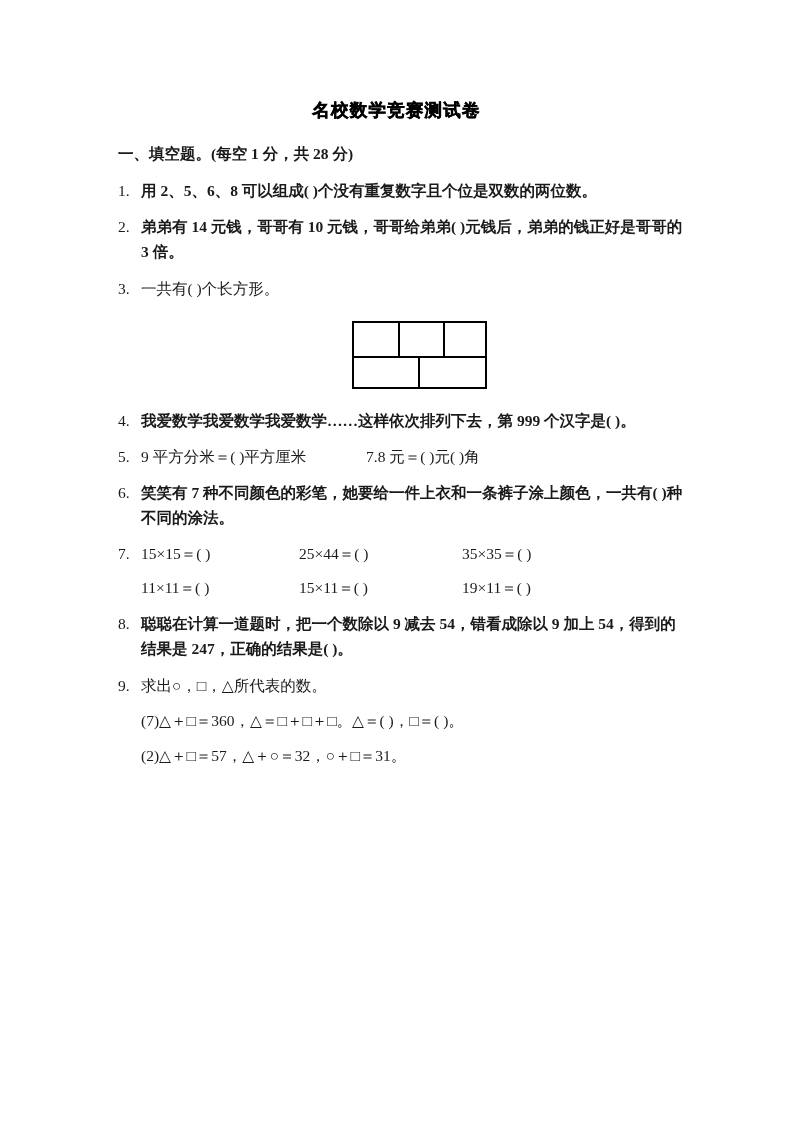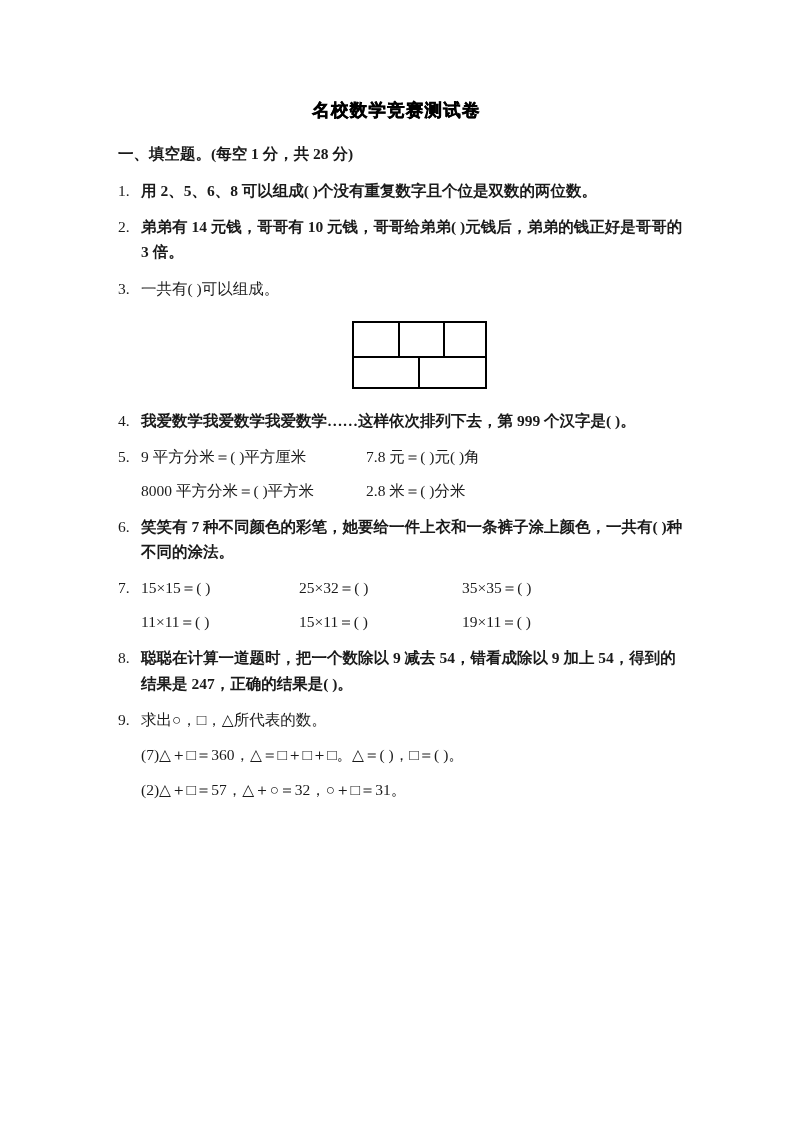--- a/index.html
+++ b/index.html
@@ -160,21 +160,21 @@
     <div class="q">
       <span class="q-num">2.</span>
       <span class="q-body">
         <span class="q-line wrap">弟弟有 14 元钱，哥哥有 10 元钱，哥哥给弟弟(        )元钱后，弟弟的钱正好是哥哥的 3 倍。</span>
       </span>
     </div>
 
     <div class="q">
       <span class="q-num">3.</span>
       <span class="q-body">
-        <span class="q-line">一共有(        )可以组成。</span>
+        <span class="q-line">一共有(        )个长方形。</span>
         <div class="fig-wrap">
           <div class="fig">
             <div class="hdiv"></div>
             <div class="vtop1"></div>
             <div class="vtop2"></div>
             <div class="vbot1"></div>
           </div>
         </div>
       </span>
     </div>
@@ -185,38 +185,35 @@
         <span class="q-line wrap">我爱数学我爱数学我爱数学……这样依次排列下去，第 999 个汉字是(        )。</span>
       </span>
     </div>
 
     <div class="q">
       <span class="q-num">5.</span>
       <span class="q-body">
         <div class="cols">
           <span class="col5-a">9 平方分米＝(        )平方厘米</span><span class="col5-b">7.8 元＝(        )元(        )角</span>
         </div>
-        <div class="cols sub-line">
-          <span class="col5-a">8000 平方分米＝(        )平方米</span><span class="col5-b">2.8 米＝(        )分米</span>
-        </div>
       </span>
     </div>
 
     <div class="q">
       <span class="q-num">6.</span>
       <span class="q-body">
         <span class="q-line wrap">笑笑有 7 种不同颜色的彩笔，她要给一件上衣和一条裤子涂上颜色，一共有(        )种不同的涂法。</span>
       </span>
     </div>
 
     <div class="q">
       <span class="q-num">7.</span>
       <span class="q-body">
         <div class="cols">
-          <span class="col7-a">15×15＝(        )</span><span class="col7-b">25×32＝(        )</span><span class="col7-c">35×35＝(        )</span>
+          <span class="col7-a">15×15＝(        )</span><span class="col7-b">25×44＝(        )</span><span class="col7-c">35×35＝(        )</span>
         </div>
         <div class="cols sub-line">
           <span class="col7-a">11×11＝(        )</span><span class="col7-b">15×11＝(        )</span><span class="col7-c">19×11＝(        )</span>
         </div>
       </span>
     </div>
 
     <div class="q">
       <span class="q-num">8.</span>
       <span class="q-body">

